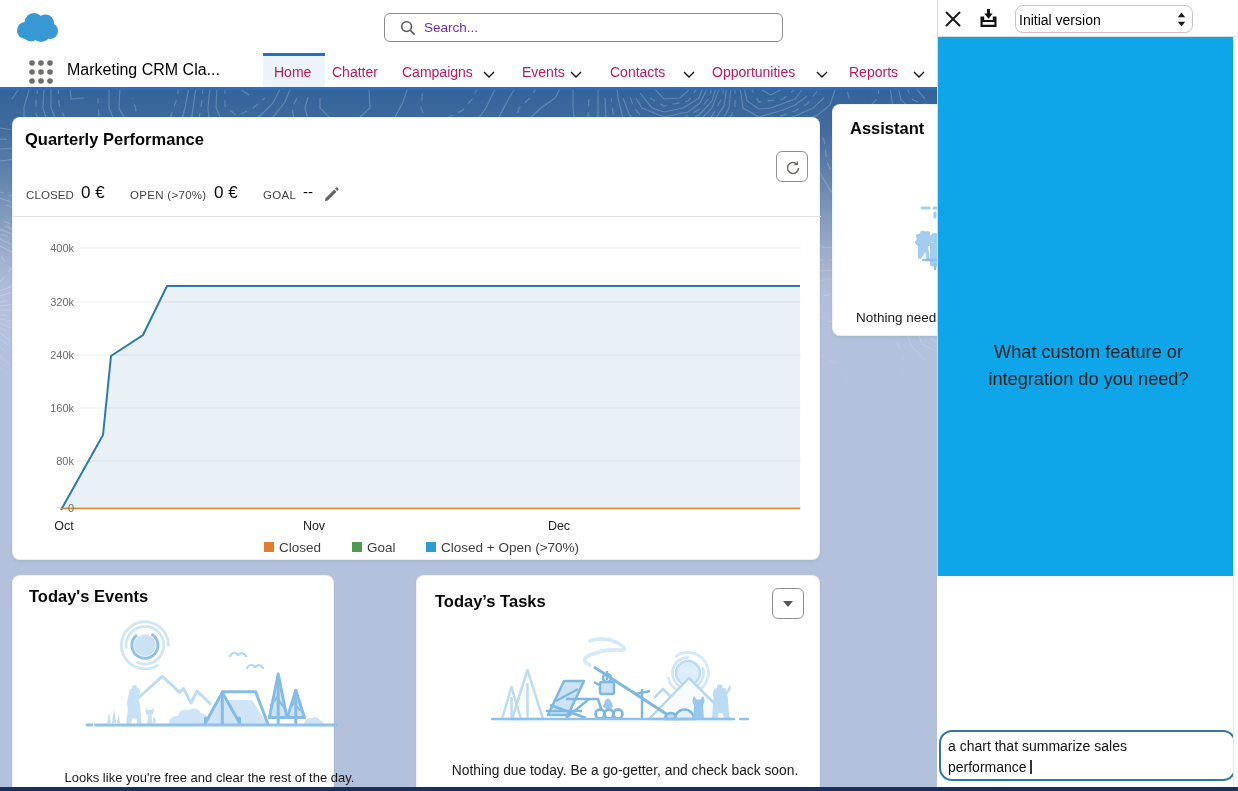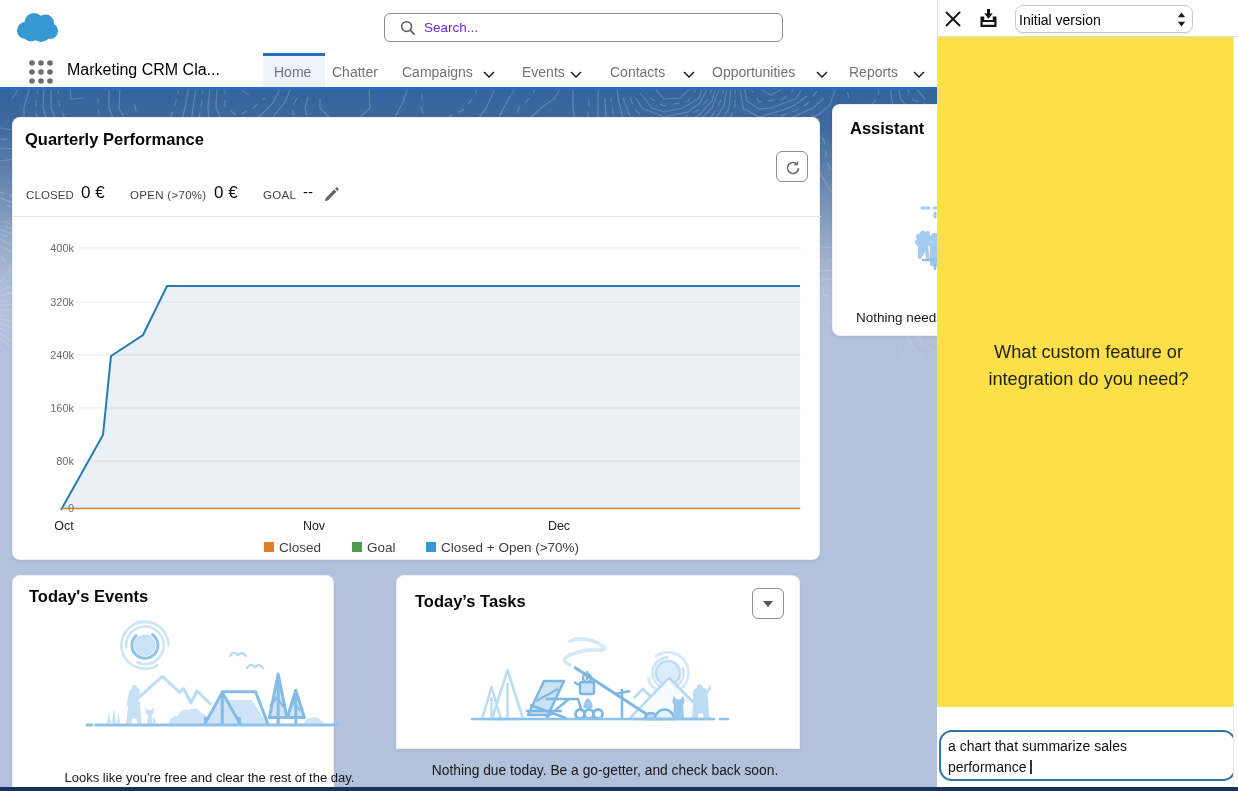--- a/index.html
+++ b/index.html
@@ -1,21 +1,21 @@
 <!DOCTYPE html>
 <html><head>
 <meta charset="utf-8">
 <style>
   * { margin:0; padding:0; box-sizing:border-box; }
   html,body { width:1238px; height:791px; overflow:hidden; font-family:"Liberation Sans", sans-serif; background:#fff; }
   #stage { position:relative; width:1238px; height:791px; overflow:hidden; }
   .abs { position:absolute; }
   .card { position:absolute; background:#fff; border-radius:8px; border:1px solid rgba(0,0,0,0.06); box-shadow:0 2px 3px rgba(0,0,0,0.06); }
   .ctitle { font-weight:bold; font-size:16.5px; color:#080707; }
-  .tab { position:absolute; font-size:14px; color:#737373; top:64px; }
+  .tab { position:absolute; font-size:14px; color:#be185d; top:64px; }
 </style>
 </head>
 <body>
 <div id="stage">
 
   <div class="abs" id="main" style="left:0;top:0;width:937px;height:791px;overflow:hidden;">
 
     <div class="abs" style="left:0;top:87px;width:937px;height:704px;background:linear-gradient(180deg,#33629a 0%,#416b9f 6%,#6485ae 13%,#8ba1c2 20%,#a7b6d1 26%,#b1bfda 30%,#b3c1dc 34%,#b3c1dc 100%);"></div>
     <svg class="abs" style="left:0;top:87px;" width="937" height="310" viewBox="0 0 937 310">
       <defs>
@@ -337,21 +337,21 @@
       <path d="M66 123.5 L67 114 Q64.5 113.5 64.6 110 L64.8 106.5 L67.2 109 L70.2 109 L72.6 106.6 L72.8 110 Q72.9 113.5 70.5 114 L71.5 123.5 Z M71.8 117 Q74.8 116 74.6 119.5 L74.4 122.5 L72 122.5 Z" fill="#c6e0f5"></path>
 
       <path d="M26 122 L28 111.5 L30 122 Z M31 122 L33 107.5 L35 122 Z M36 122 L37.6 113 L39.2 122 Z" fill="#c6e0f5"></path>
 
       <line x1="14.5" y1="124" x2="256" y2="124" stroke="#8fc2ea" stroke-width="2.8" stroke-linecap="round"></line>
       <line x1="6" y1="124" x2="11" y2="124" stroke="#8fc2ea" stroke-width="2.8" stroke-linecap="round"></line>
     </svg>
     <div class="abs" style="left:0;top:194px;width:393px;text-align:center;font-size:13px;color:#181818;">Looks like you're free and clear the rest of the day.</div>
   </div>
 
-  <div class="card" style="left:396px;top:575px;width:404px;height:174px;border-bottom-left-radius:0;border-bottom-right-radius:0;">
+  <div class="card" style="left:416px;top:575px;width:404px;height:216px;border-bottom-left-radius:0;border-bottom-right-radius:0;">
     <div class="abs ctitle" style="left:18px;top:16px;">Today’s Tasks</div>
     <div class="abs" style="left:355px;top:12px;width:32px;height:31px;border:1px solid #8e8e8e;border-radius:6px;"></div>
     <svg class="abs" style="left:366px;top:25px;" width="10" height="6" viewBox="0 0 10 6" fill="#54565b">
         <path d="M0 0 L10 0 L5 6 Z"></path>
       </svg>
     <svg class="abs" style="left:69px;top:25px;" width="268" height="128" viewBox="0 0 268 128">
 
       <circle cx="202" cy="72" r="20.5" fill="none" stroke="#d5e9f8" stroke-width="2.8" stroke-dasharray="85 22" transform="rotate(-70 202 72)"></circle>
       <circle cx="202" cy="72" r="15.5" fill="none" stroke="#cfe6f7" stroke-width="2.8" stroke-dasharray="65 18" transform="rotate(30 202 72)"></circle>
       <circle cx="202" cy="72" r="12" fill="#ddeefa" stroke="#bcdcf3" stroke-width="2.5"></circle>
@@ -400,21 +400,21 @@
       <path d="M207 118 l1 -14 q-3 -4 0 -9 l2.5 3.5 h4 l2.5 -3.5 q3 5 0 9 l1 14 Z" fill="#9ac7ec"></path>
 
       <path d="M226 118 L227.5 96 Q226 94 227 91 Q228 87.5 231 87 Q230.5 83.5 233.5 83.3 Q236.5 83.1 236.2 86.5 L239 87.2 Q241 88 240.5 90.5 L243.5 84.5 Q246 86.2 244 89.5 L241 94 Q242.5 96 242 99 L243.5 118 L238 118 L237 112 L232.5 112 L231.5 118 Z" fill="#bcdcf3"></path>
 
       <line x1="6" y1="118" x2="248" y2="118" stroke="#8fc2ea" stroke-width="2.5" stroke-linecap="round"></line>
       <line x1="254" y1="118" x2="262" y2="118" stroke="#8fc2ea" stroke-width="2.5" stroke-linecap="round"></line>
     </svg>
     <div class="abs" style="left:0;top:187px;width:404px;text-align:center;font-size:13.8px;color:#181818;padding-left:12px;">Nothing due today. Be a go-getter, and check back soon.</div>
   </div>
 
-  <div class="abs" style="left:937px;top:0;width:301px;height:707px;background:#fde047;border-left:1px solid #d8d8d8;">
+  <div class="abs" style="left:937px;top:0;width:301px;height:576px;background:#0ea5e9;border-left:1px solid #d8d8d8;">
     <div class="abs" style="left:0;top:0;width:300px;height:37px;background:#fff;border-bottom:1px solid #ddd;"></div>
 
     <svg class="abs" style="left:7px;top:11px;" width="16" height="16" viewBox="0 0 16 16" stroke="#1b1b1b" stroke-width="2" stroke-linecap="round">
       <line x1="1.5" y1="1.5" x2="14.5" y2="14.5"></line>
         <line x1="14.5" y1="1.5" x2="1.5" y2="14.5"></line>
     </svg>
 
     <svg class="abs" style="left:41px;top:9px;" width="19" height="20" viewBox="0 0 19 20" fill="#111">
       <path d="M8 0 L11 0 L11 4.5 L13.7 4.5 L9.5 9.8 L5.3 4.5 L8 4.5 Z"></path>
       <path d="M1.5 7.5 L5.2 7.5 L5.2 11 L13.8 11 L13.8 7.5 L17.5 7.5 L17.5 18 L1.5 18 Z M3.6 13 L15.4 13 L15.4 15.8 L3.6 15.8 Z" fill-rule="evenodd"></path>

